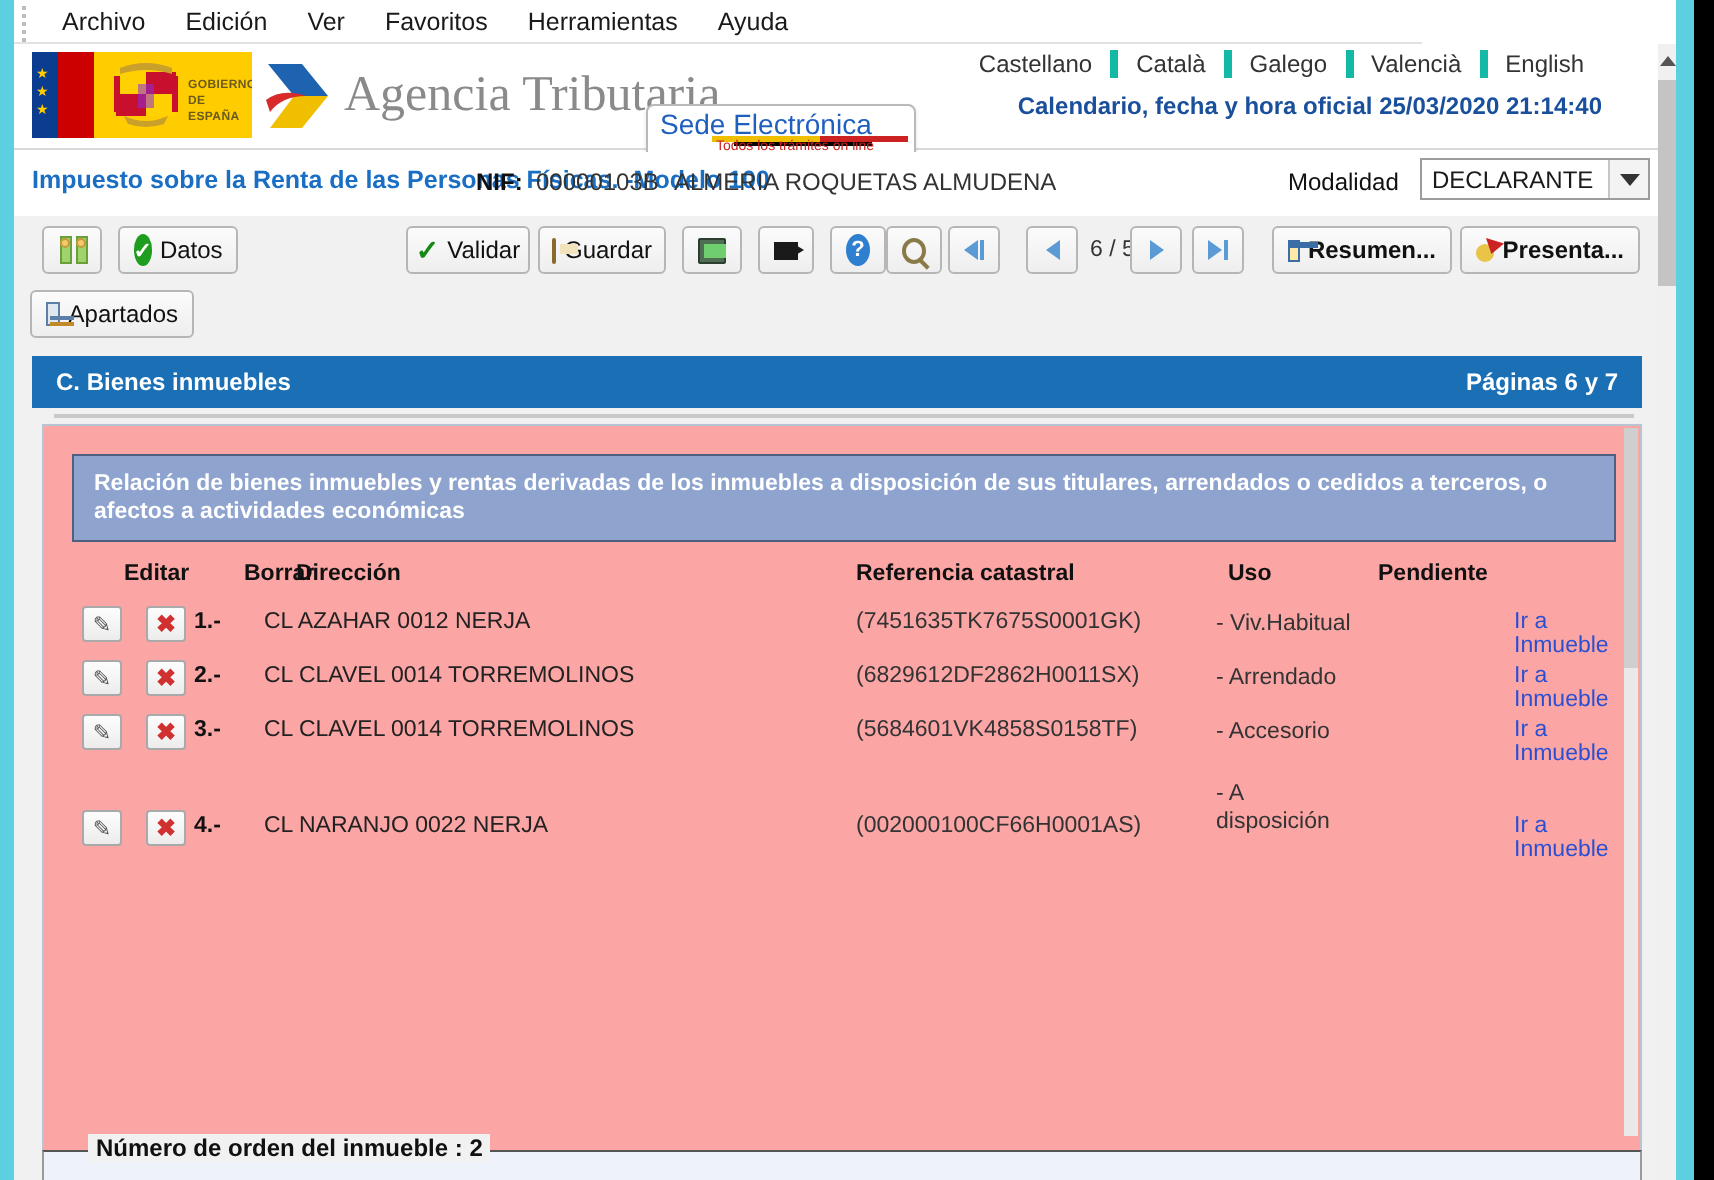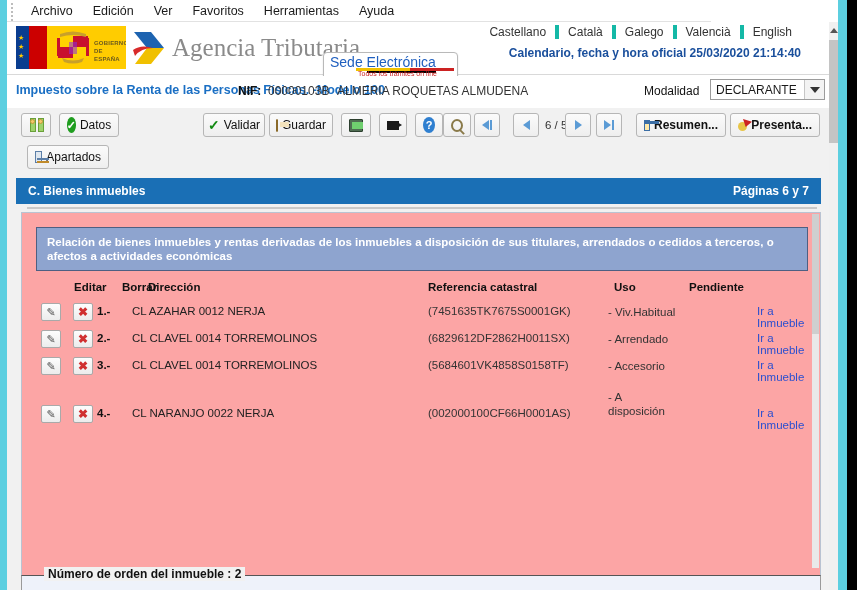--- a/index.html
+++ b/index.html
@@ -444,39 +444,39 @@
 
       <div class="tbtn b" style="left:629px; top:5px; width:90px;">
         <span class="ic ic-grid"></span>
         <span>Resumen...</span>
       </div>
       <div class="tbtn b" style="left:723px; top:5px; width:90px;">
         <span class="ic ic-pres"></span>
         <span>Presenta...</span>
       </div>
 
-      <div class="tbtn" style="left:20px; top:37px; width:82px;">
+      <div class="tbtn" style="left:8px; top:37px; width:82px;">
         <span class="ic ic-apart"></span>
         <span>Apartados</span>
       </div>
     </div>
 
     <div class="sechdr">
       <div class="lt">C.  Bienes inmuebles</div>
       <div class="rt">Páginas 6 y 7</div>
     </div>
     <div class="sechdr-rule"></div>
 
     <div class="panel">
 
       <div class="notice">Relación de bienes inmuebles y rentas derivadas de los inmuebles a disposición de sus titulares, arrendados o cedidos a terceros, o afectos a actividades económicas</div>
 
       <div class="tbl">
         <div class="thead">
-          <span style="left:28px;padding-left:24px;">Editar</span>
+          <span style="left:16px;padding-left:24px;">Editar</span>
           <span style="left:56px;padding-left:44px;">Borrar</span>
           <span style="left:126px;">Dirección</span>
           <span style="left:406px;">Referencia catastral</span>
           <span style="left:592px;">Uso</span>
           <span style="left:667px;">Pendiente</span>
         </div>
 
         <div class="trow">
           <div class="minibtn" style="left:19px;">
               <span class="pencil">✎</span>

